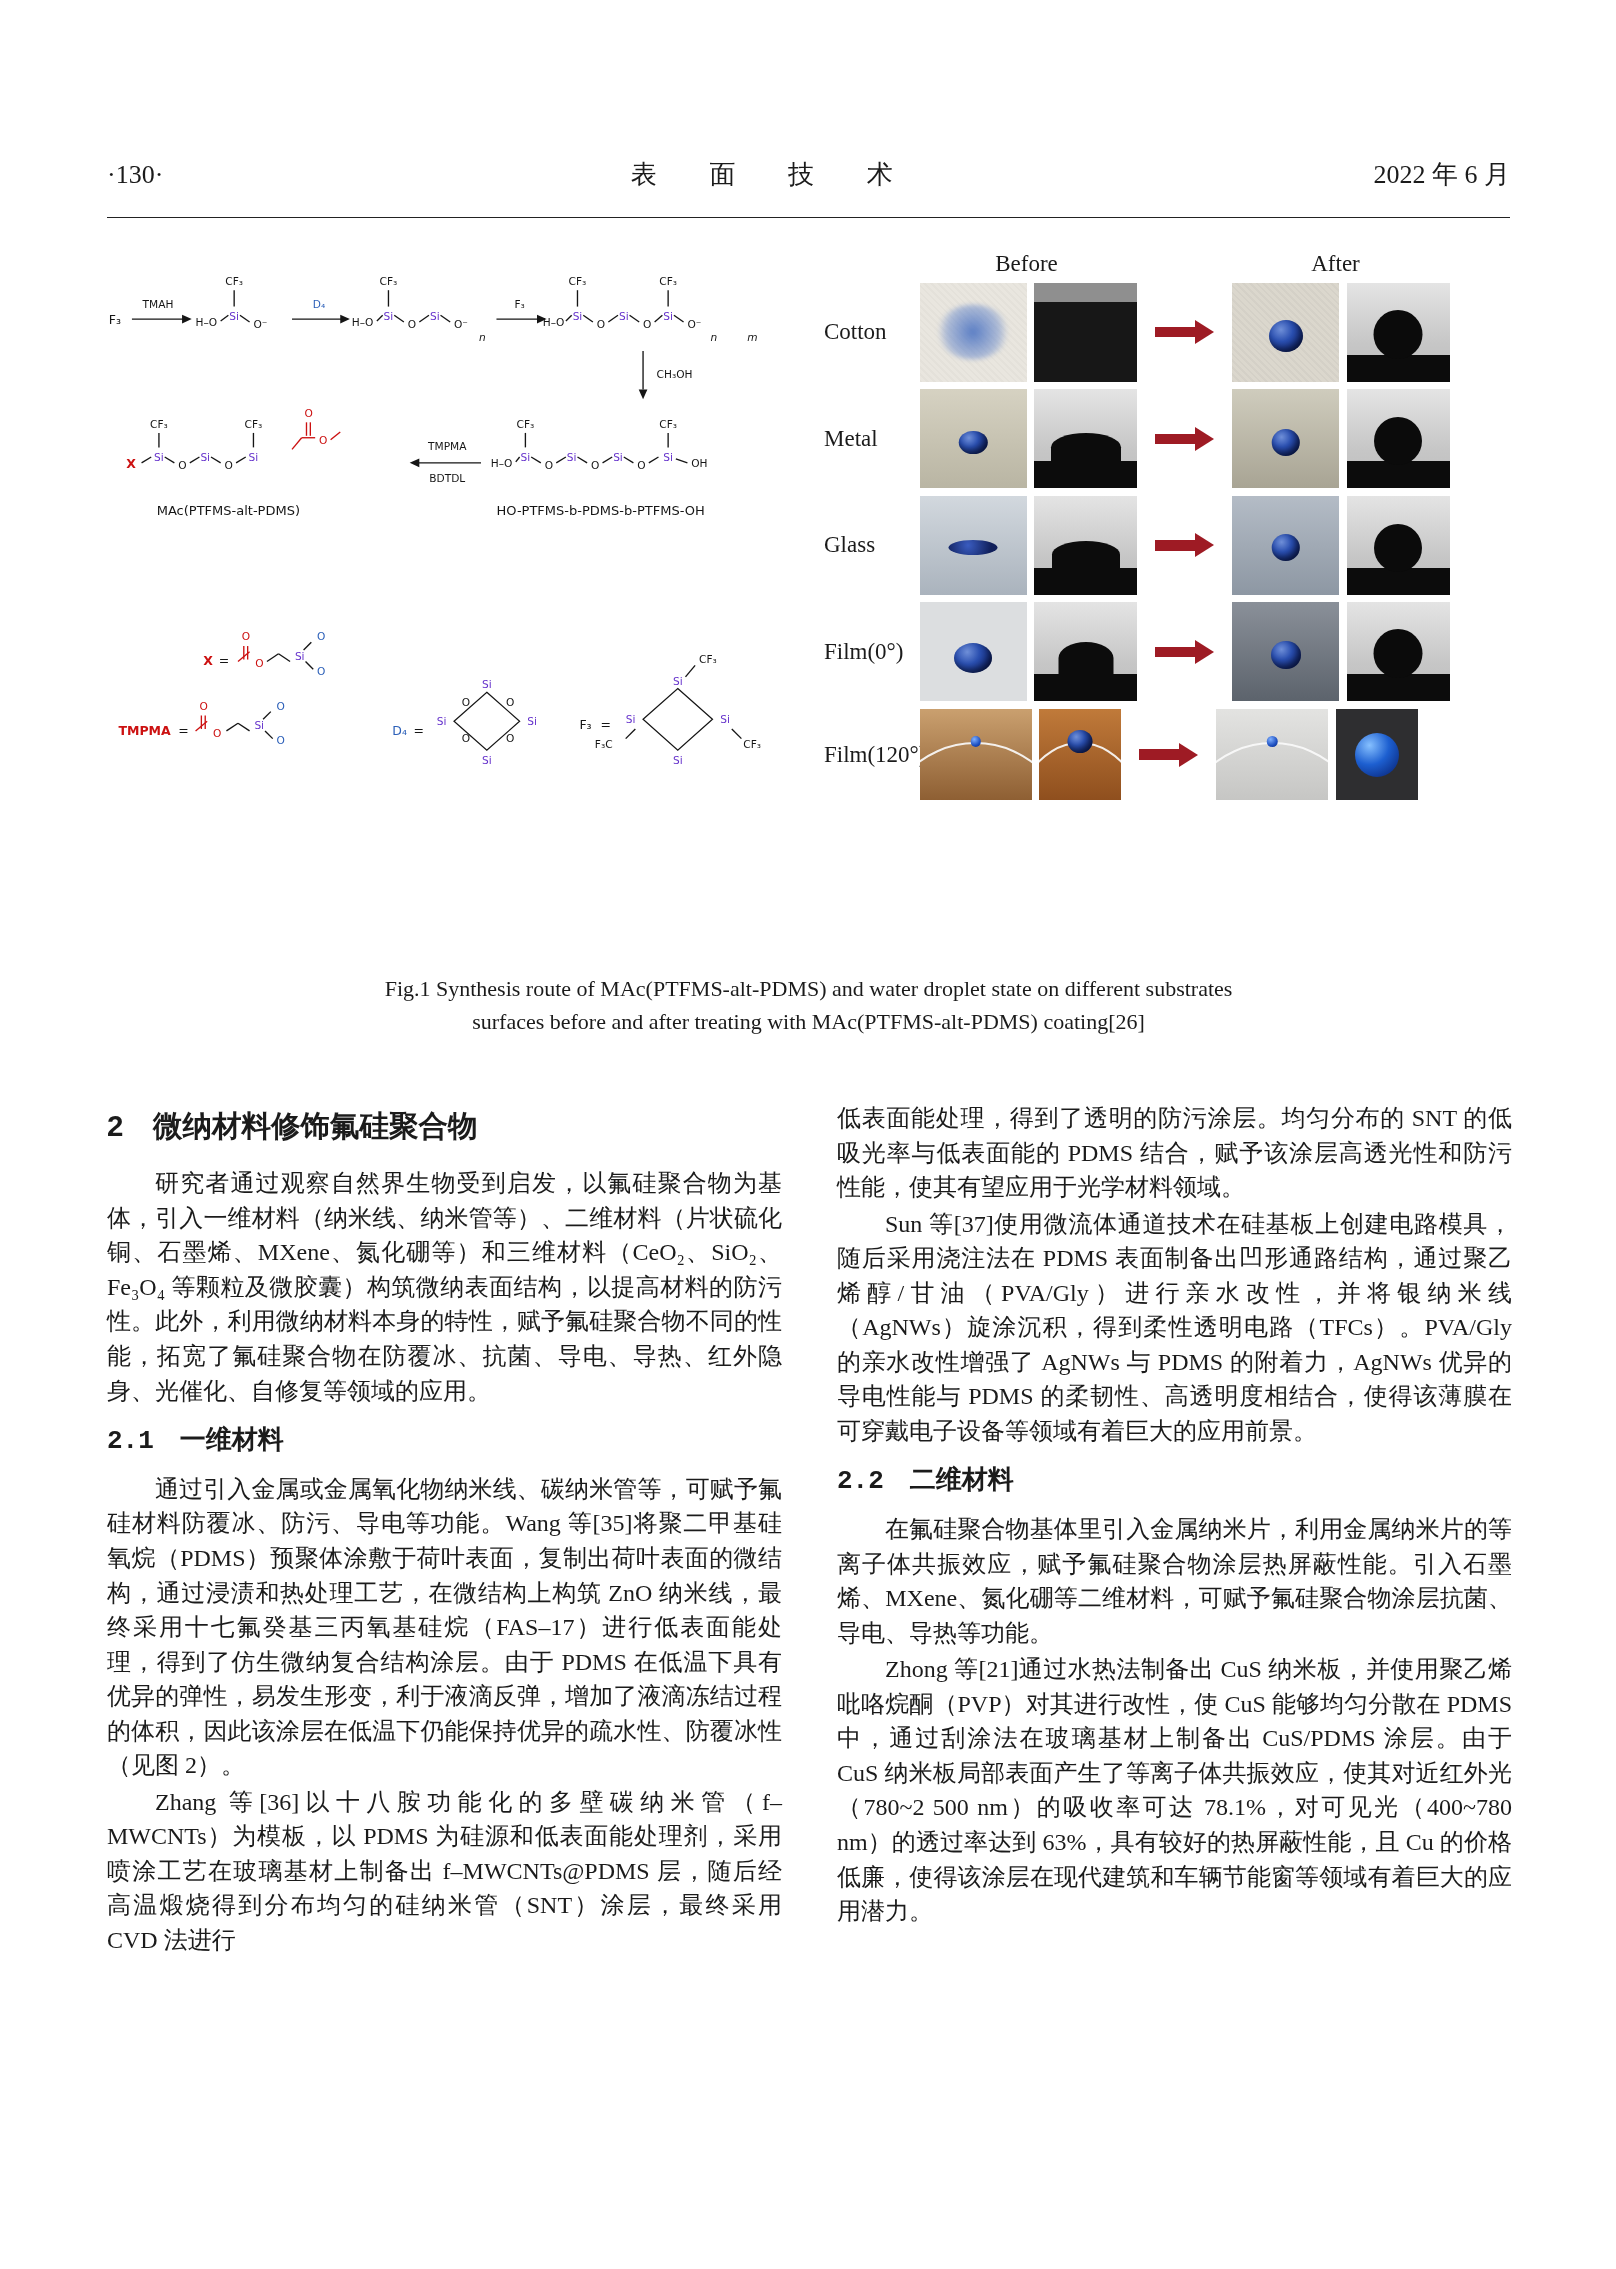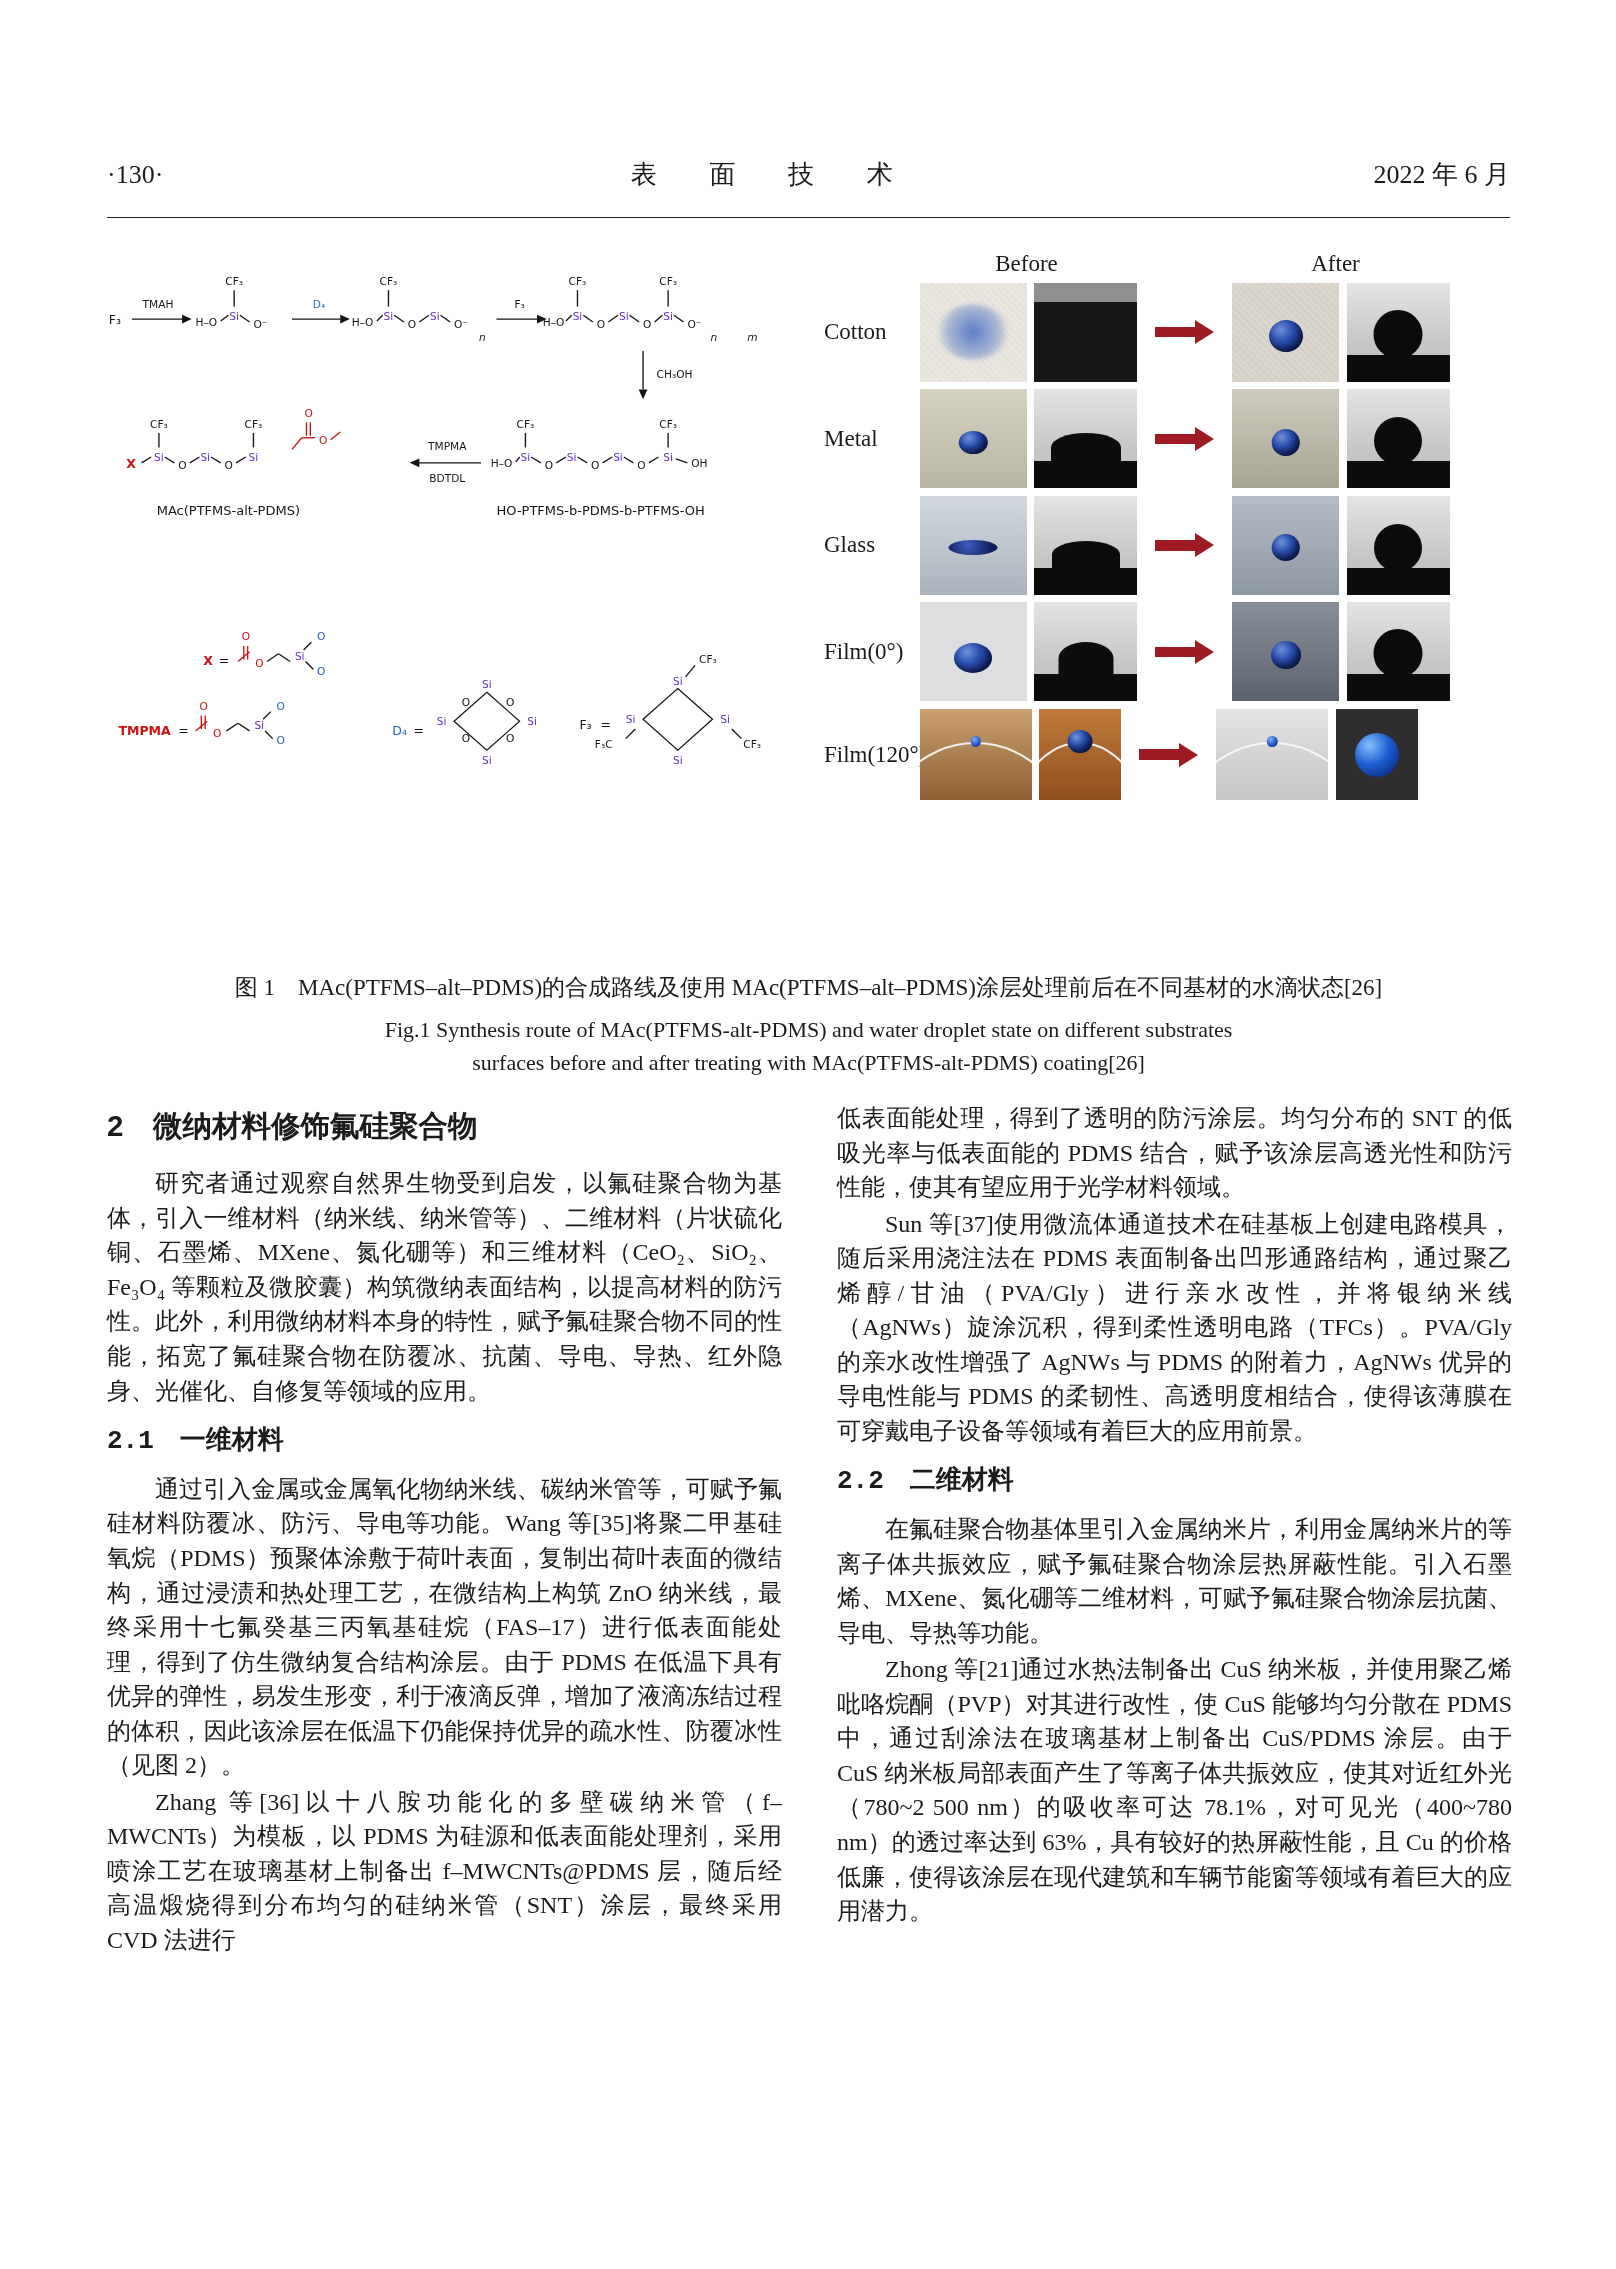--- a/index.html
+++ b/index.html
@@ -389,21 +389,20 @@
     <div class="filmcell arc bg-lgray" style="width:112px;">
         <div class="dot"></div>
       </div>
     <div class="filmcell bg-dark" style="width:82px;">
         <div class="bigball"></div>
       </div>
   </div>
 </div>
 
 <div class="caption">
-  <div class="cap-zh">图 1　MAc(PTFMS–alt–PDMS)的合成路线及使用 MAc(PTFMS–alt–PDMS)涂层处理前后在不同基材的水滴状态[26]</div>
   <div class="cap-en">Fig.1 Synthesis route of MAc(PTFMS-alt-PDMS) and water droplet state on different substrates</div>
   <div class="cap-en">surfaces before and after treating with MAc(PTFMS-alt-PDMS) coating[26]</div>
 </div>
 
 <div class="bodytext">
   <div class="col">
     <h1>2　微纳材料修饰氟硅聚合物</h1>
     <p>研究者通过观察自然界生物受到启发，以氟硅聚合物为基体，引入一维材料（纳米线、纳米管等）、二维材料（片状硫化铜、石墨烯、MXene、氮化硼等）和三维材料（CeO₂、SiO₂、Fe₃O₄ 等颗粒及微胶囊）构筑微纳表面结构，以提高材料的防污性。此外，利用微纳材料本身的特性，赋予氟硅聚合物不同的性能，拓宽了氟硅聚合物在防覆冰、抗菌、导电、导热、红外隐身、光催化、自修复等领域的应用。</p>
     <h2>2.1　一维材料</h2>
     <p>通过引入金属或金属氧化物纳米线、碳纳米管等，可赋予氟硅材料防覆冰、防污、导电等功能。Wang 等[35]将聚二甲基硅氧烷（PDMS）预聚体涂敷于荷叶表面，复制出荷叶表面的微结构，通过浸渍和热处理工艺，在微结构上构筑 ZnO 纳米线，最终采用十七氟癸基三丙氧基硅烷（FAS–17）进行低表面能处理，得到了仿生微纳复合结构涂层。由于 PDMS 在低温下具有优异的弹性，易发生形变，利于液滴反弹，增加了液滴冻结过程的体积，因此该涂层在低温下仍能保持优异的疏水性、防覆冰性（见图 2）。</p>

